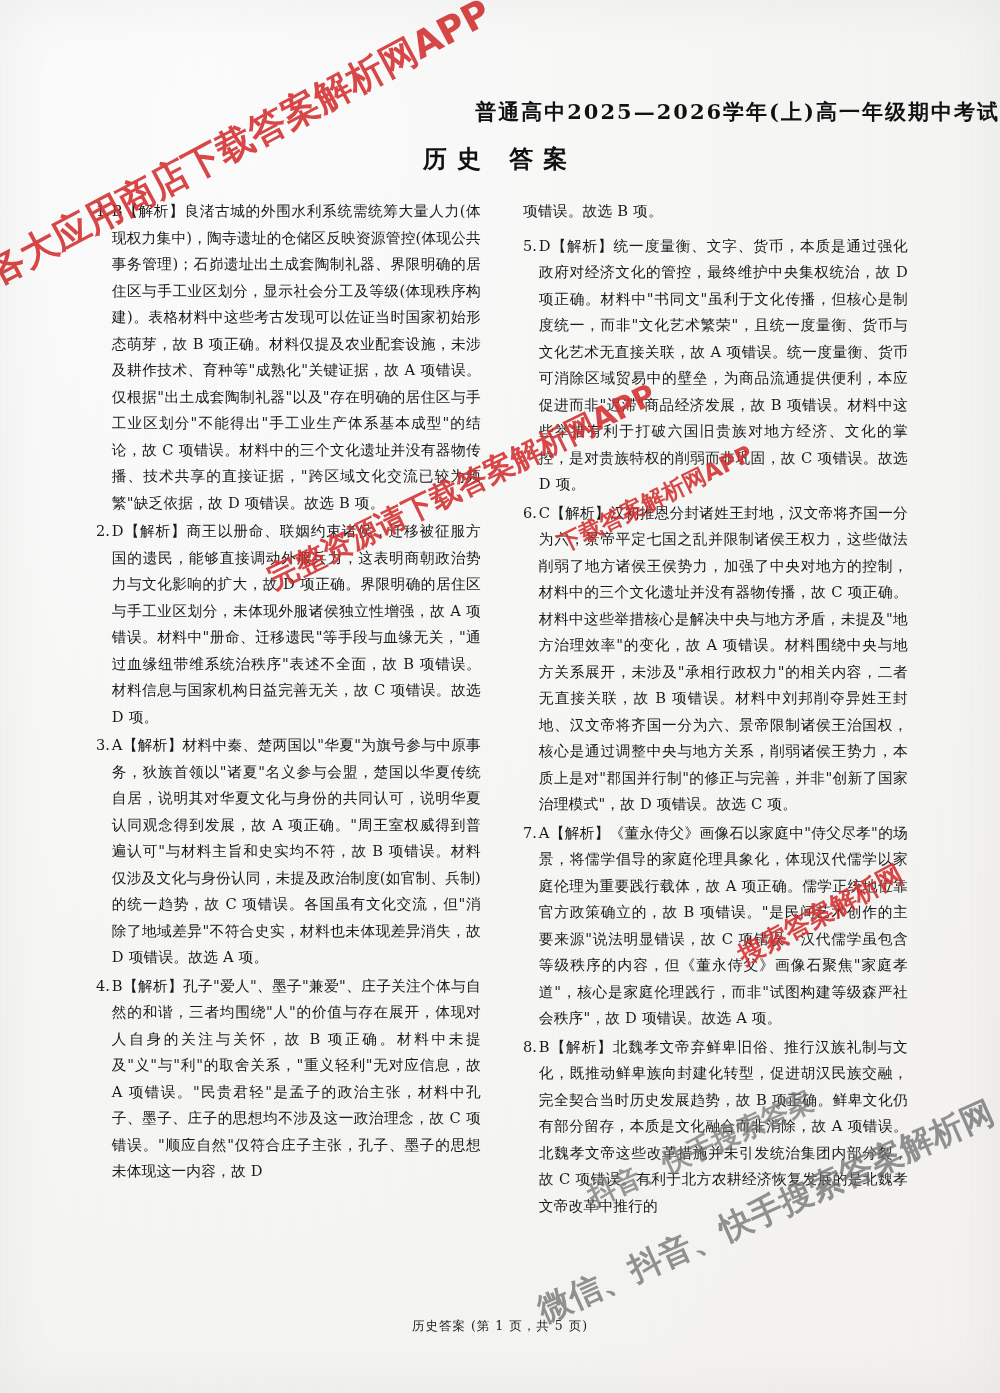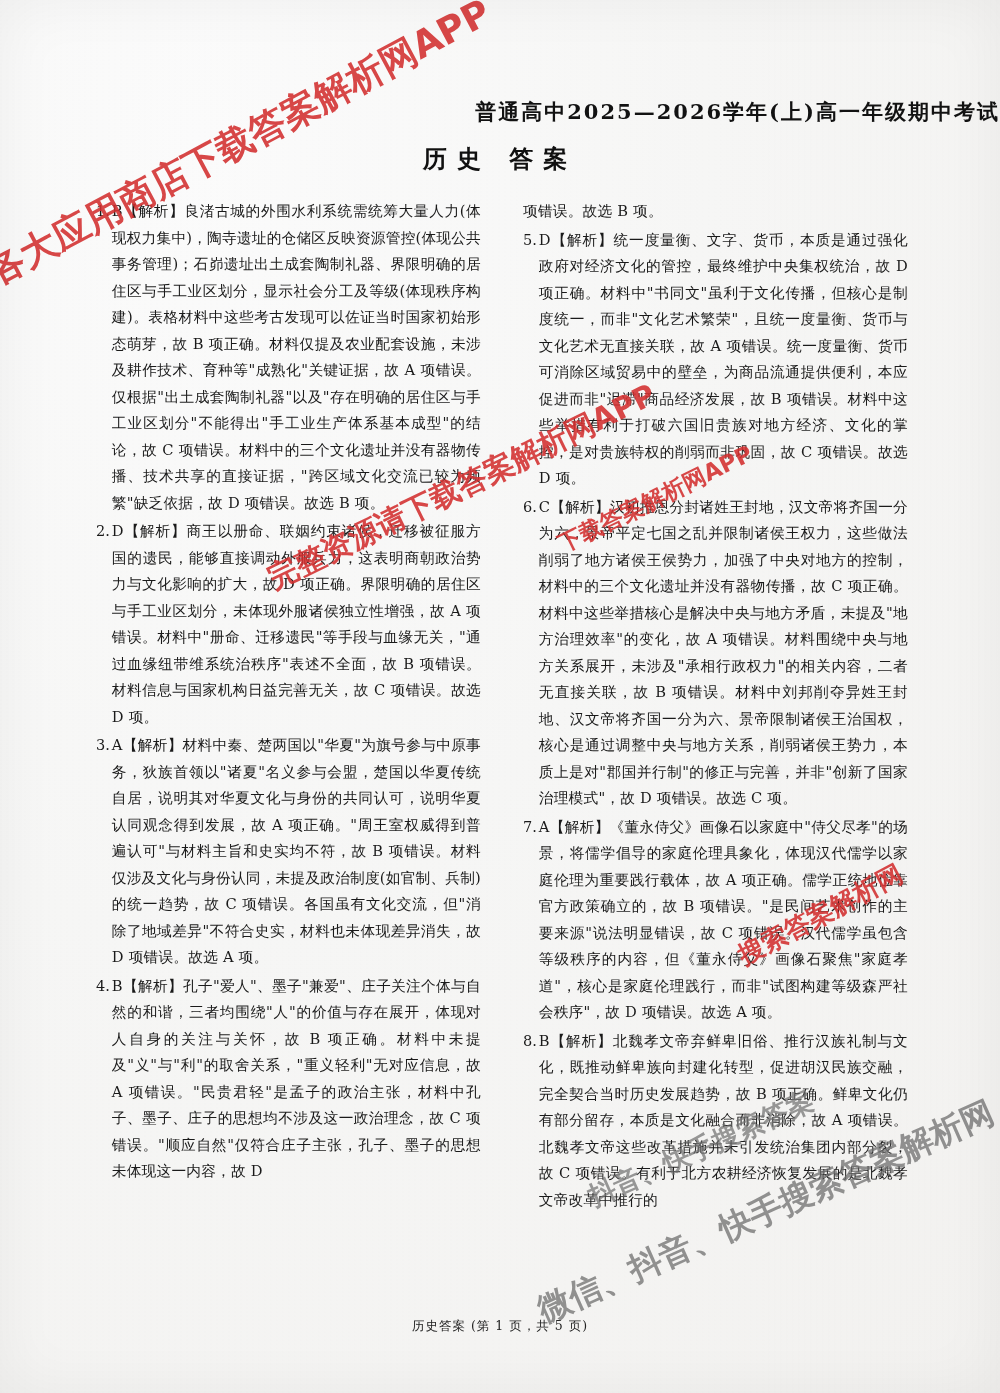--- a/index.html
+++ b/index.html
@@ -89,21 +89,21 @@
     text-align: justify;
     text-justify: inter-character;
     letter-spacing: .2px;
   }
   .cont {
     font-size: 14.7px;
     line-height: 26.5px;
     text-align: justify;
     text-justify: inter-character;
     letter-spacing: .2px;
-    margin-bottom: 2px;
+    margin-bottom: 8px;
   }
   .tag {
     font-weight: 400;
   }
 
   .footer {
     position: absolute;
     left: 0;
     right: 0;
     bottom: 58px;

